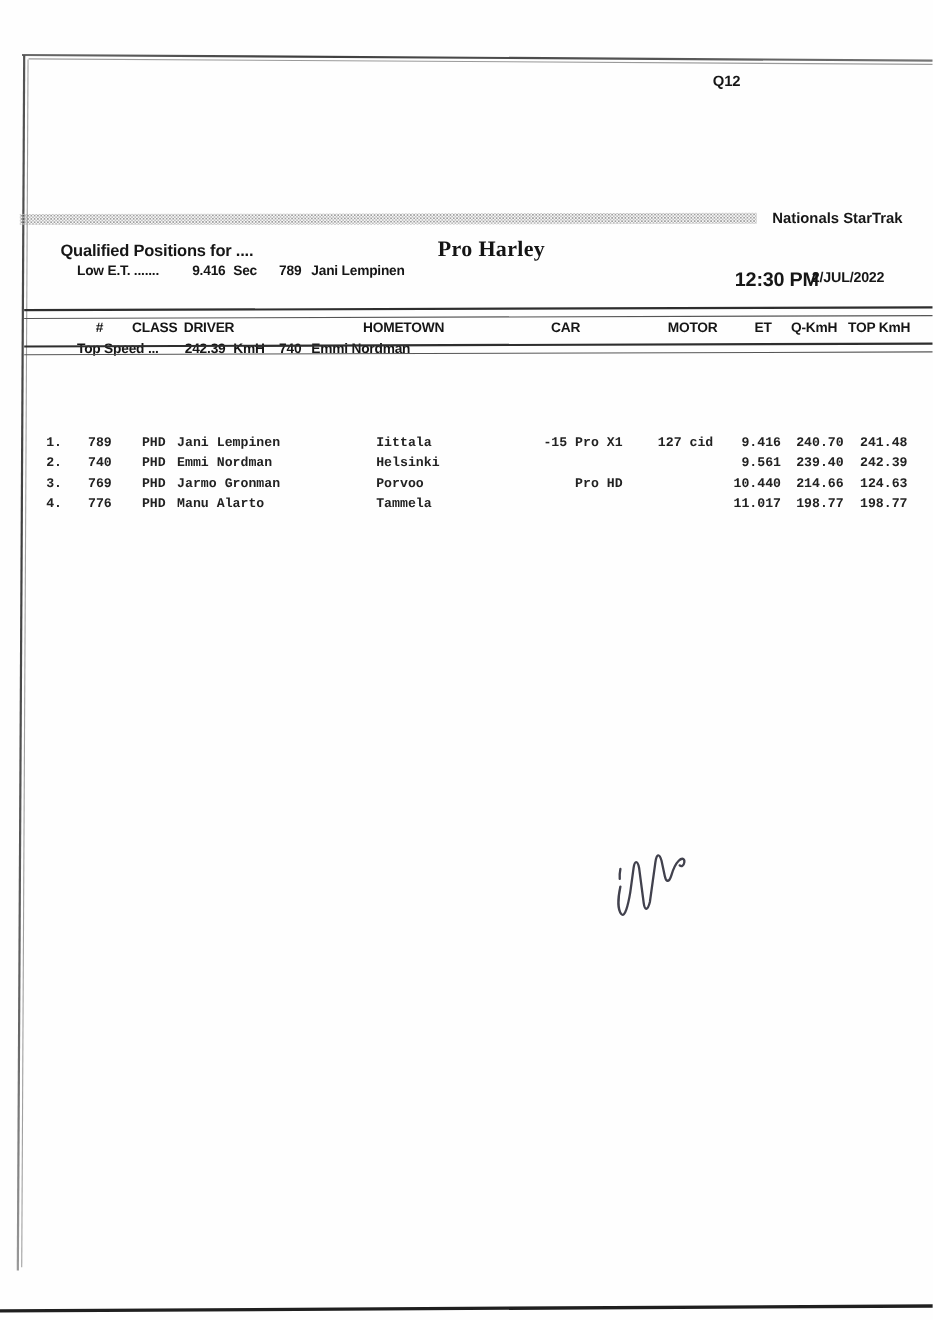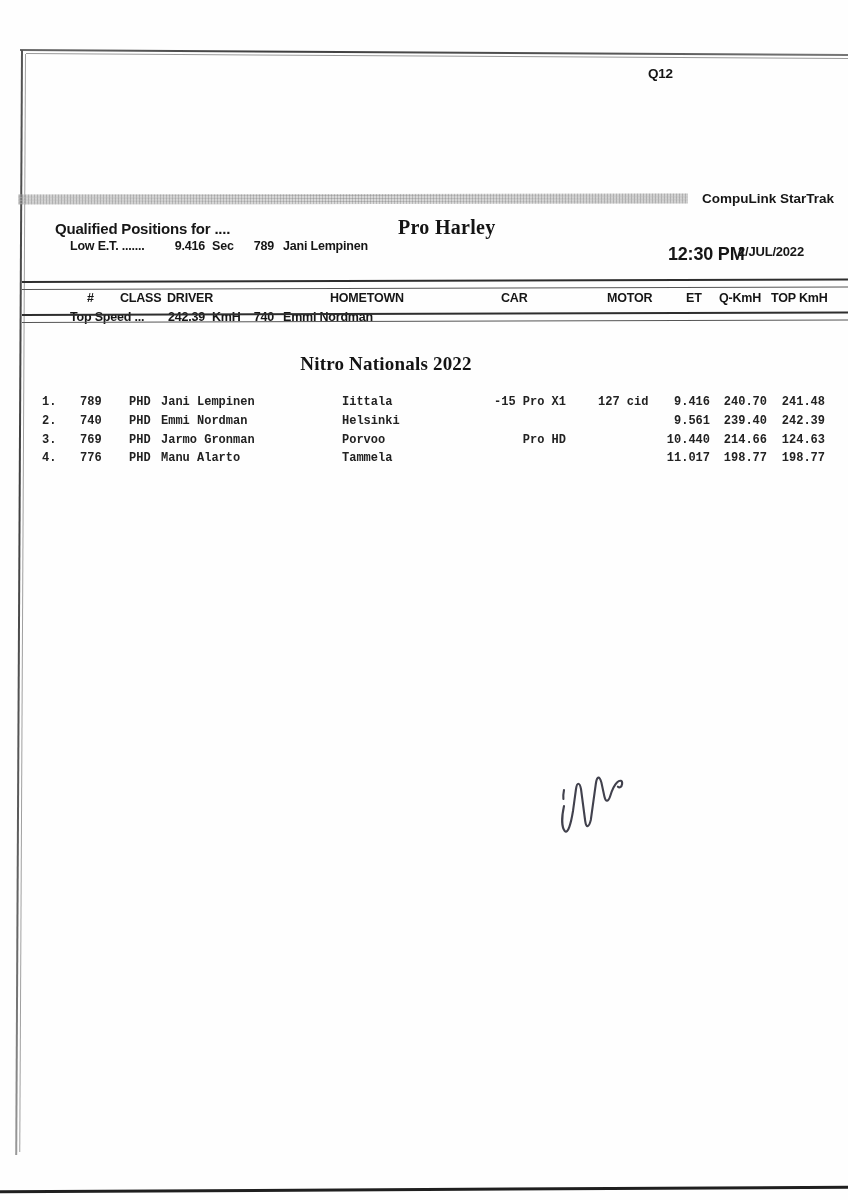--- a/index.html
+++ b/index.html
@@ -77,21 +77,21 @@
   <div class="abs" id="edge-top"></div>
   <div class="abs" id="edge-top2"></div>
   <div class="abs" id="edge-left"></div>
   <div class="abs" id="edge-left2"></div>
   <div class="abs" id="bottom-bar"></div>
 
   <div class="abs sans" id="session-label">Q12</div>
 
 
   <div class="abs" id="halftone"></div>
-  <div class="abs sans" id="timing-system">CompuLink  StarTrak</div>
+  <div class="abs sans" id="timing-system">Nationals  StarTrak</div>
 
   <div class="abs sans" id="qualified-heading">Qualified Positions for  ....</div>
 
   <div class="abs sans qline" id="qline-low">
     <span class="ql-label">Low E.T.  .......</span>
     <span class="ql-value">9.416</span>
     <span class="ql-unit">Sec</span>
     <span class="ql-num">789</span>
     <span class="ql-driver">Jani Lempinen</span>
   </div>
@@ -115,21 +115,20 @@
     <span class="colhead ch2">DRIVER</span>
     <span class="colhead ch3">HOMETOWN</span>
     <span class="colhead ch4">CAR</span>
     <span class="colhead ch5">MOTOR</span>
     <span class="colhead ch6">ET</span>
     <span class="colhead ch7">Q-KmH</span>
     <span class="colhead ch8">TOP KmH</span>
   </div>
   <div class="abs rulepair" id="rule-bottom"></div>
 
-  <div class="abs serifbold" id="section-title">Nitro Nationals 2022</div>
 
   <div class="abs mono" id="results-rows">
       <div class="trow">
       <span class="c-pos">1.</span>
       <span class="c-num">789</span>
       <span class="c-cls">PHD</span>
       <span class="c-driver">Jani Lempinen</span>
       <span class="c-home">Iittala</span>
       <span class="c-car">-15 Pro X1</span>
       <span class="c-motor">127 cid</span>

